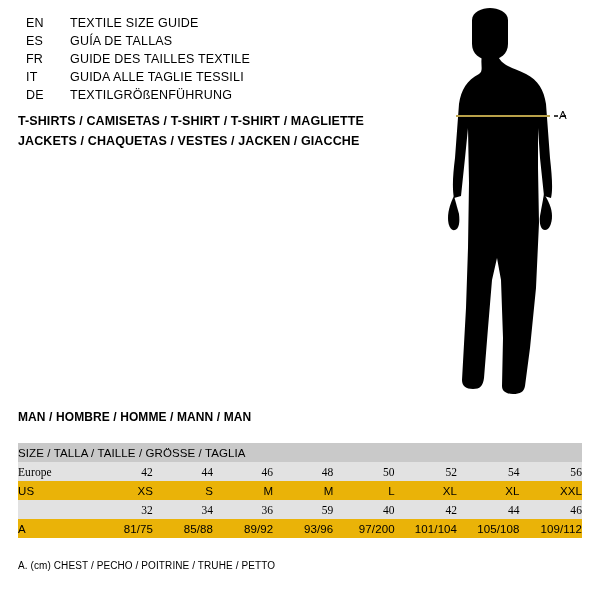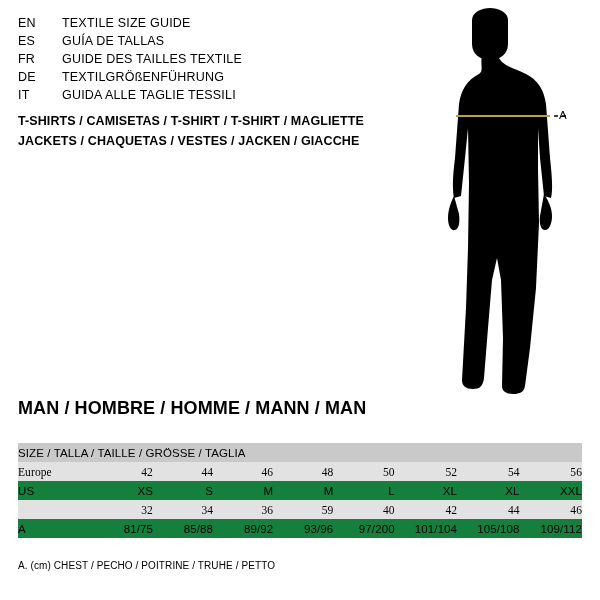--- a/index.html
+++ b/index.html
@@ -17,21 +17,21 @@
   }
   .page {
     position: relative;
     width: 600px;
     height: 600px;
   }
 
   
   .lang-block {
     position: absolute;
-    left: 18px;
+    left: 26px;
     top: 14px;
     width: 400px;
   }
   .lang-row {
     display: flex;
     align-items: baseline;
     height: 18px;
     line-height: 18px;
   }
   .lang-code {
@@ -74,22 +74,22 @@
     left: 149px;
     top: 101px;
     font-size: 11.5px;
     letter-spacing: 0.5px;
   }
 
   
   .table-title {
     position: absolute;
     left: 18px;
-    top: 398px;
-    font-size: 18px;
+    top: 410px;
+    font-size: 12px;
     font-weight: bold;
     letter-spacing: 0.1px;
   }
 
   table.sizes {
     position: absolute;
     left: 18px;
     top: 443px;
     width: 564px;
     border-collapse: collapse;
@@ -103,21 +103,21 @@
   }
   table.sizes tr.header-row {
     background: #c9c9c9;
     font-weight: normal;
   }
   table.sizes tr.shade {
     background: #e2e2e2;
     font-family: Liberation Serif, serif;
   }
   table.sizes tr.plain {
-    background: #15803d;
+    background: #eab308;
   }
   td.label-col {
     width: 84px;
     padding-left: 2px;
   }
   td.val {
     width: 67px;
     text-align: right;
   }
   .header-row td.label-col {
@@ -144,26 +144,26 @@
     </div>
     <div class="lang-row">
       <span class="lang-code">ES</span>
       <span class="lang-text">GUÍA DE TALLAS</span>
     </div>
     <div class="lang-row">
       <span class="lang-code">FR</span>
       <span class="lang-text">GUIDE DES TAILLES TEXTILE</span>
     </div>
     <div class="lang-row">
+      <span class="lang-code">IT</span>
+      <span class="lang-text">GUIDA ALLE TAGLIE TESSILI</span>
+    </div>
+    <div class="lang-row">
       <span class="lang-code">DE</span>
       <span class="lang-text">TEXTILGRÖßENFÜHRUNG</span>
-    </div>
-    <div class="lang-row">
-      <span class="lang-code">IT</span>
-      <span class="lang-text">GUIDA ALLE TAGLIE TESSILI</span>
     </div>
   </div>
 
   <div class="cat-block">
     <div class="cat-line">T-SHIRTS / CAMISETAS / T-SHIRT / T-SHIRT / MAGLIETTE</div>
     <div class="cat-line">JACKETS / CHAQUETAS / VESTES / JACKEN / GIACCHE</div>
   </div>
 
   <div class="figure-wrap">
     <svg width="190" height="400" viewBox="0 0 190 400" xmlns="http://www.w3.org/2000/svg">

